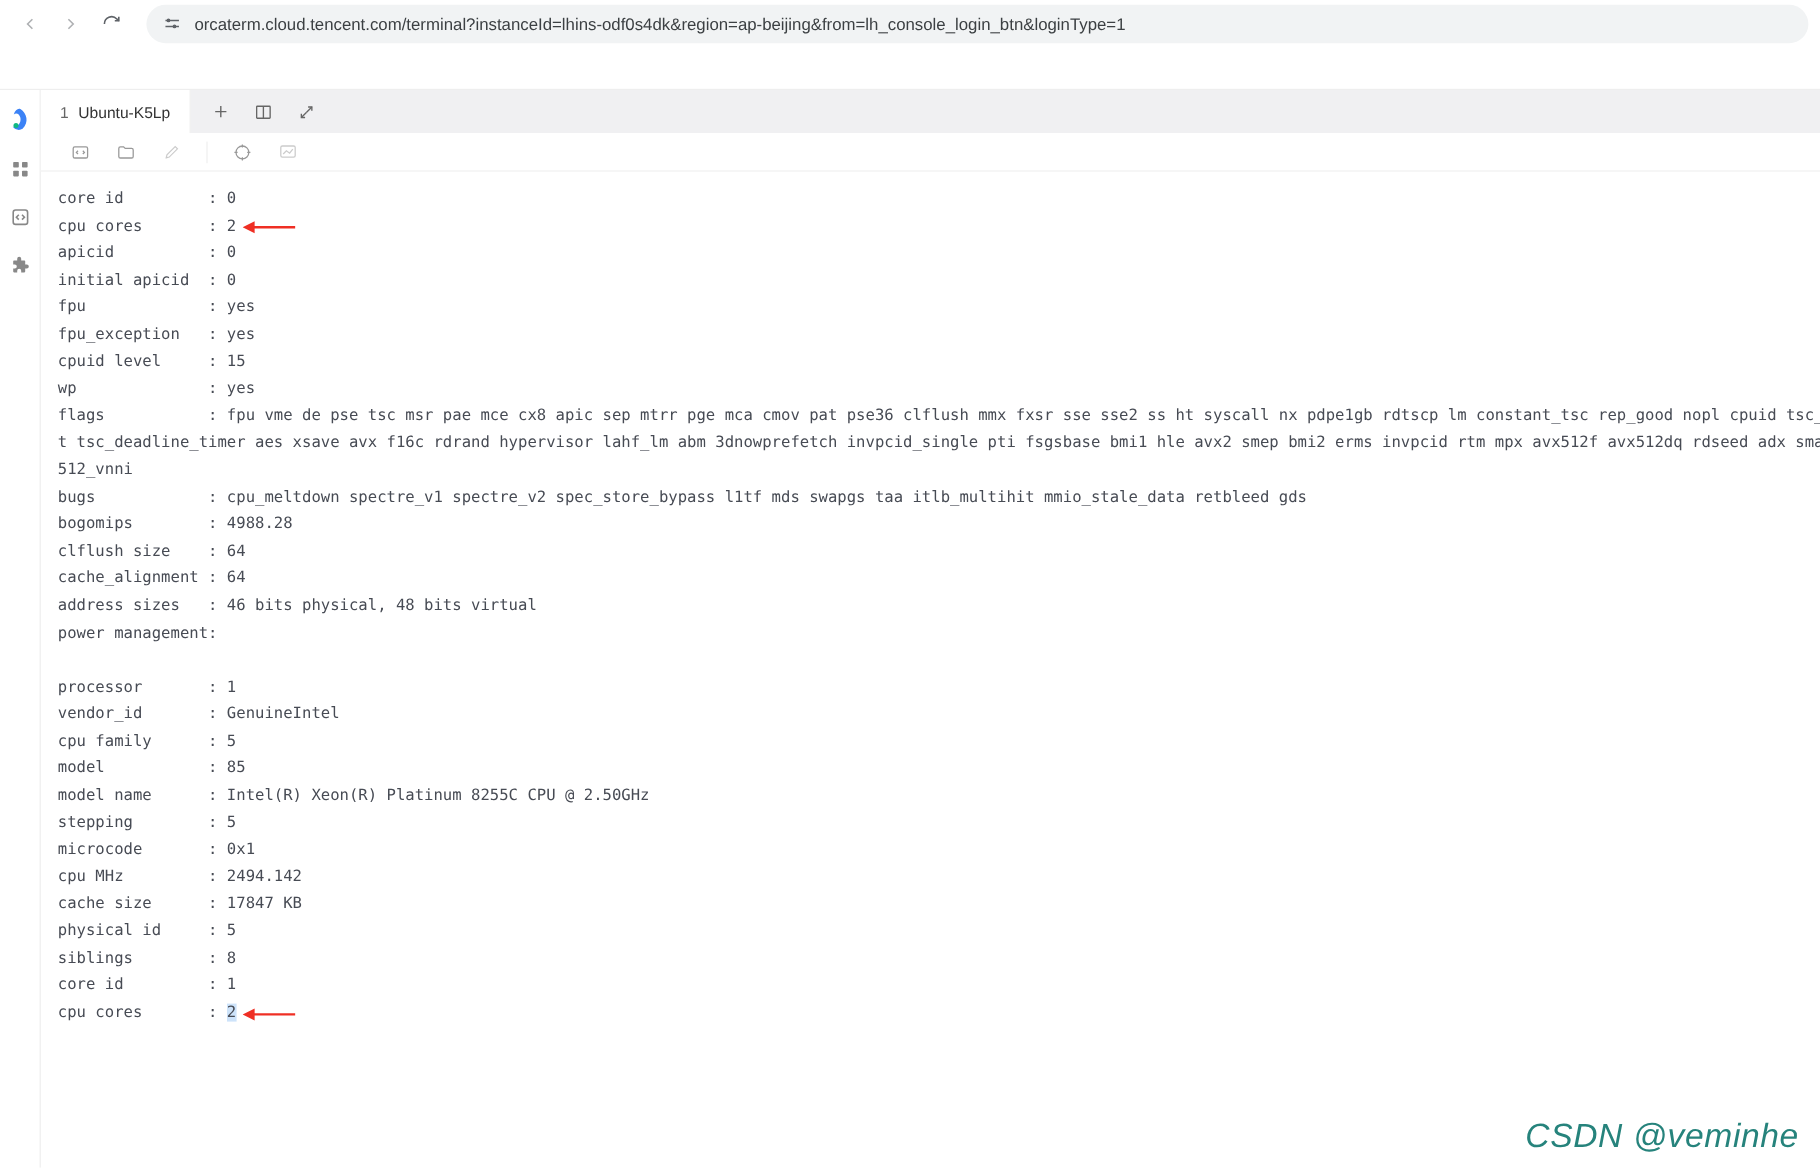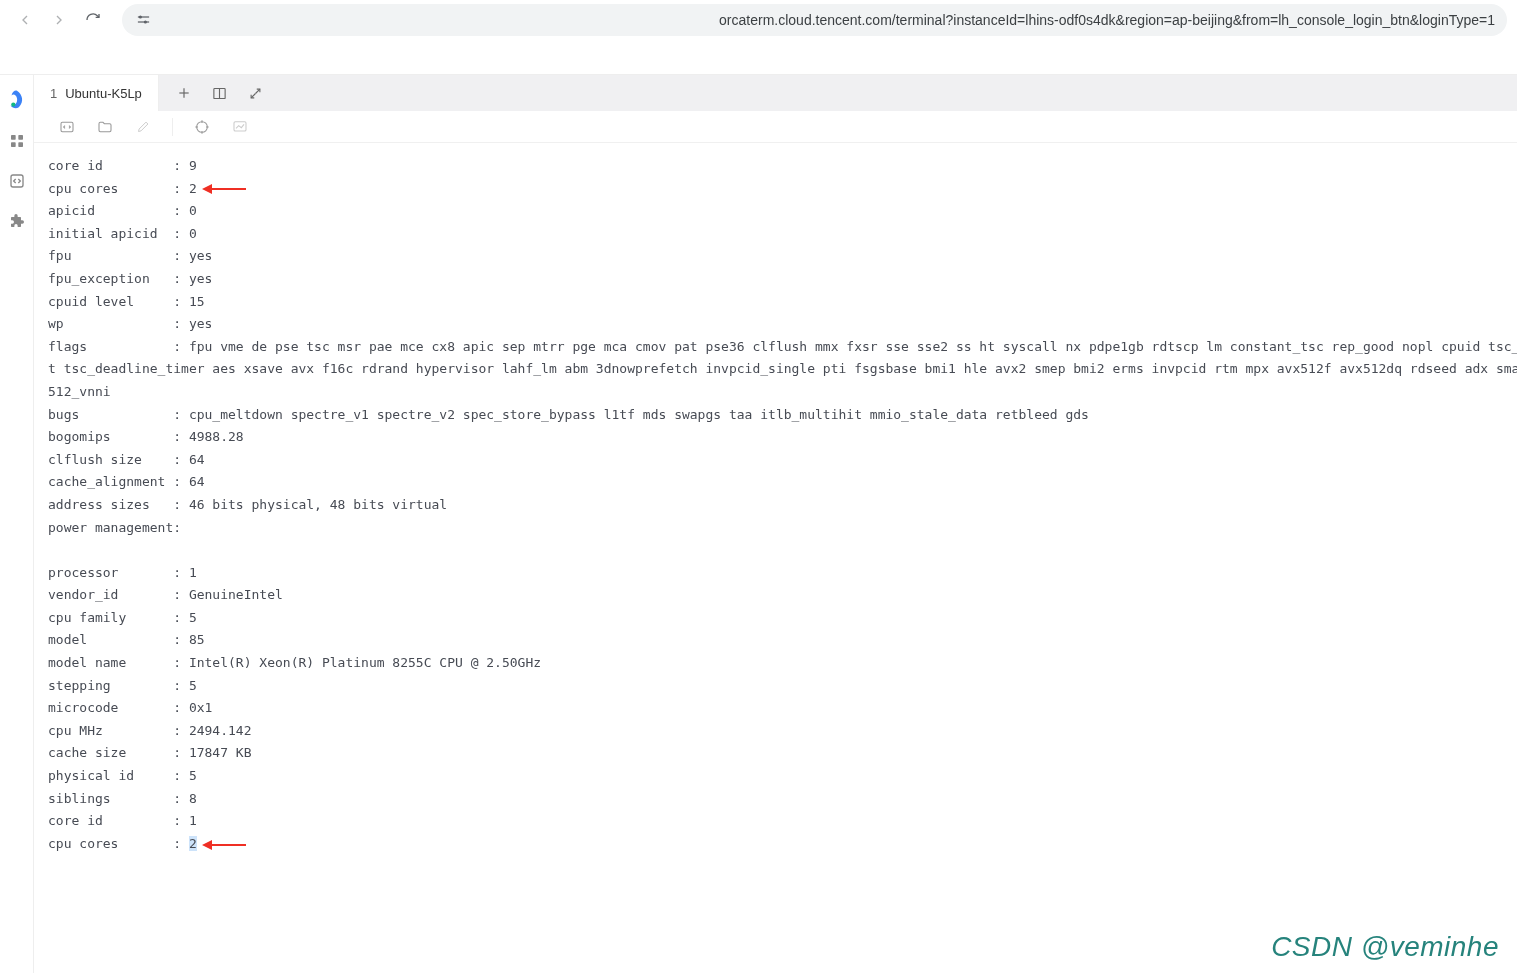--- a/index.html
+++ b/index.html
@@ -3,21 +3,21 @@
 <meta charset="utf-8">
 <style>
   * { box-sizing: border-box; margin: 0; padding: 0; }
   html, body { width: 100%; height: 100%; font-family: -apple-system, BlinkMacSystemFont, "Segoe UI", Arial, sans-serif; background:#fff; color:#333; }
   body { overflow:hidden; }
 
   
   .browser-bar { height:40px; display:flex; align-items:center; padding:0 10px; background:#fff; gap:4px; border-bottom:1px solid rgba(0,0,0,0); }
   .nav-btn { width:30px; height:30px; display:flex; align-items:center; justify-content:center; color:#5f6368; border-radius:15px; font-size:16px;}
   .nav-btn.disabled { opacity:.5; }
-  .url-bar { flex:1; margin-left:10px; height:32px; background:#f1f3f4; border-radius:16px; display:flex; align-items:center; padding:0 12px; font-size:14px; color:#3c4043; gap:10px;justify-content:space-between;}
+  .url-bar { flex:1; margin-left:10px; height:32px; background:#f1f3f4; border-radius:16px; display:flex; align-items:center; padding:0 12px; font-size:14px; color:#3c4043; gap:10px;}
   .url-bar .site-icon { width:18px; height:18px; display:flex; align-items:center; justify-content:center; color:#5f6368;}
   .browser-shadow { height:35px; background:#fff; border-bottom:1px solid #eee; }
 
   
   .app { position:absolute; top:75px; left:0; right:0; bottom:0; display:flex; background:#fff;}
 
   
   .v-rail { width:34px; background:#fff; border-right:1px solid #eee; display:flex; flex-direction:column; align-items:center; padding-top:14px; gap:20px;}
   .v-rail .logo { width:22px; height:22px; }
   .v-rail .rail-icon { width:20px; height:20px; color:#888; display:flex; align-items:center; justify-content:center; }
@@ -171,21 +171,21 @@
       </div>
       <div class="t-icon" style="opacity:.5">
         <svg width="16" height="16" viewBox="0 0 24 24" fill="none" stroke="currentColor" stroke-width="1.6">
             <rect x="3" y="4" width="18" height="14" rx="2"></rect>
             <polyline points="6 14 10 10 14 13 18 8"></polyline>
           </svg>
       </div>
     </div>
 
     <div class="terminal-wrap">
-      <div class="terminal"><span>core id         : 9</span>
+      <div class="terminal"><span>core id         : 0</span>
 <span>cpu cores       : </span><span>2</span>
 <span>apicid          : 0</span>
 <span>initial apicid  : 0</span>
 <span>fpu             : yes</span>
 <span>fpu_exception   : yes</span>
 <span>cpuid level     : 15</span>
 <span>wp              : yes</span>
 <span>flags           : fpu vme de pse tsc msr pae mce cx8 apic sep mtrr pge mca cmov pat pse36 clflush mmx fxsr sse sse2 ss ht syscall nx pdpe1gb rdtscp lm constant_tsc rep_good nopl cpuid tsc_known_freq pni pclmulq</span>
 <span>t tsc_deadline_timer aes xsave avx f16c rdrand hypervisor lahf_lm abm 3dnowprefetch invpcid_single pti fsgsbase bmi1 hle avx2 smep bmi2 erms invpcid rtm mpx avx512f avx512dq rdseed adx smap clflushopt clwb avx5</span>
 <span>512_vnni</span>

